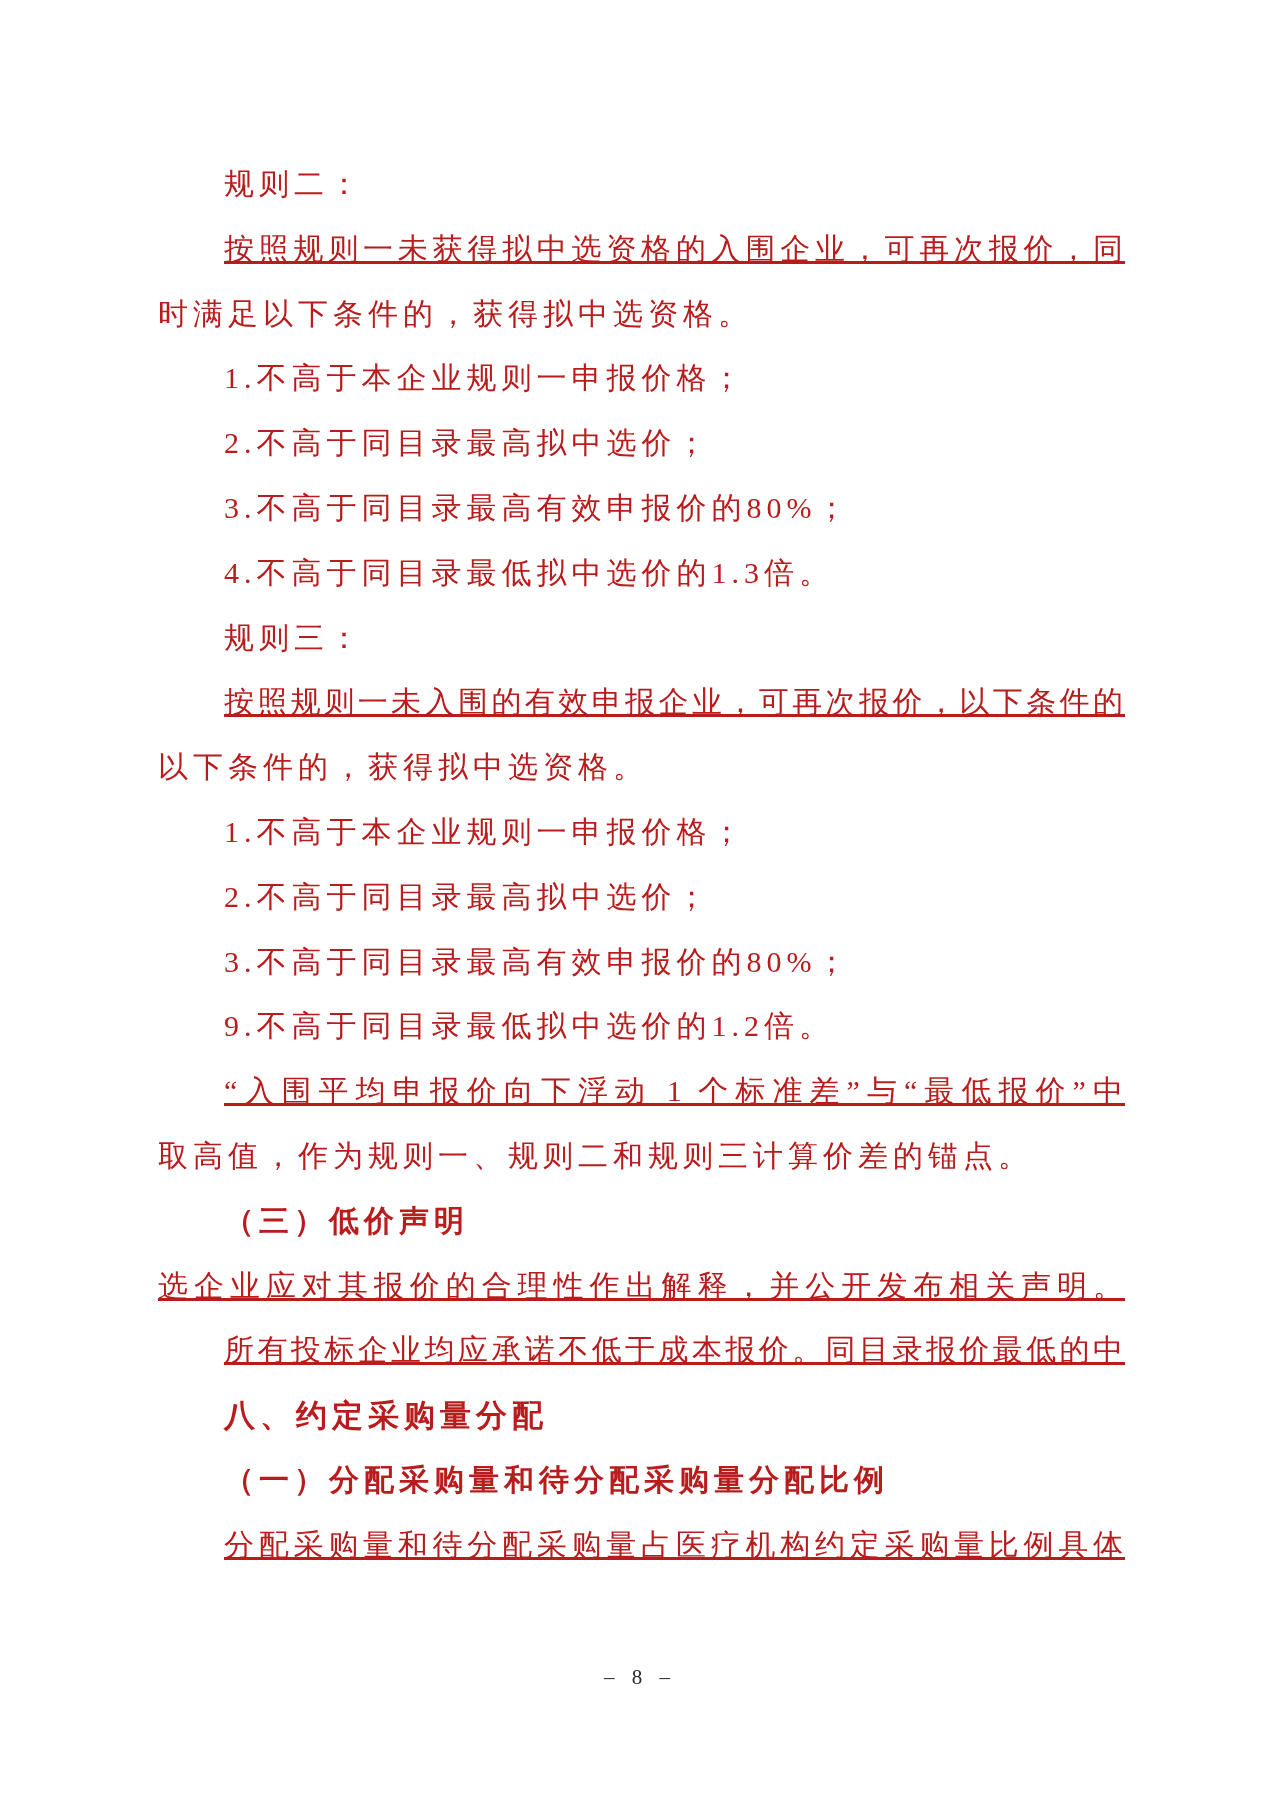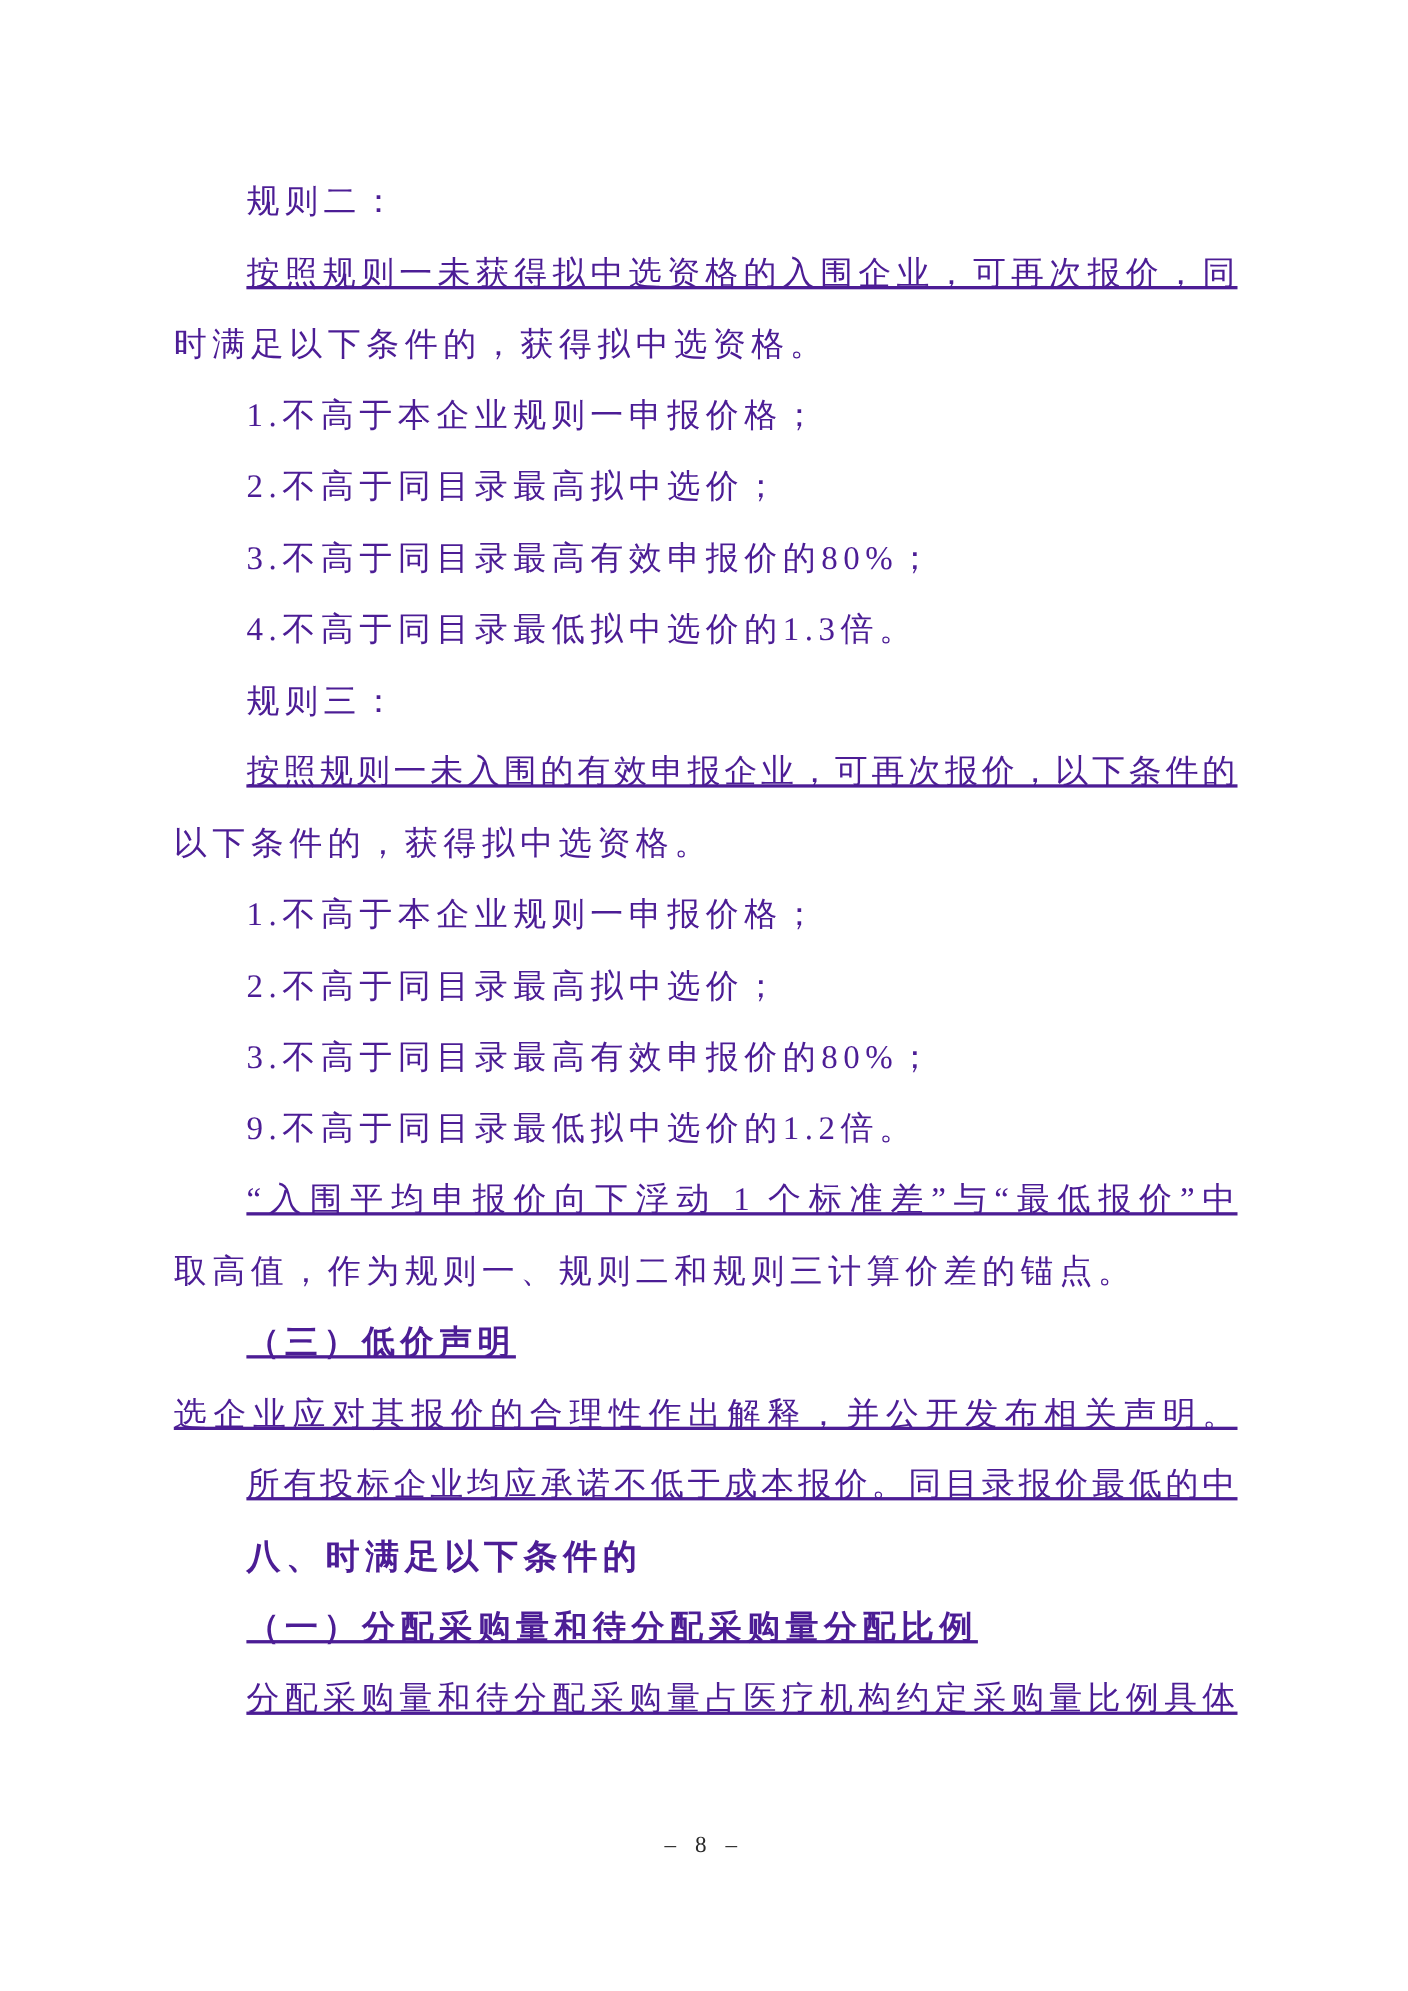--- a/index.html
+++ b/index.html
@@ -19,38 +19,37 @@
     left: 158px;
     top: 152px;
     width: 967px;
   }
   .ln {
     font-family: "Liberation Serif", serif;
     font-size: 30px;
     line-height: 64.8px;
     height: 64.8px;
     letter-spacing: 5px;
-    color: #4c1d95;
+    color: #b91c1c;
     white-space: nowrap;
     text-align: left;
   }
   .ind {
     padding-left: 66px;
   }
   .fill {
     white-space: normal;
     text-align: justify;
     text-align-last: justify;
     letter-spacing: 2px;
     text-decoration: underline;
   }
   .kai {
     font-family: "DejaVu Serif", serif;
     font-weight: bold;
-    text-decoration: underline;
   }
   .hei {
     font-family: "DejaVu Sans", "Liberation Sans", sans-serif;
     font-weight: bold;
     font-size: 31px;
   }
   .footer {
     position: absolute;
     left: 0;
     top: 1662px;
@@ -80,18 +79,18 @@
     <div class="ln">以下条件的，获得拟中选资格。</div>
     <div class="ln ind">1.不高于本企业规则一申报价格；</div>
     <div class="ln ind">2.不高于同目录最高拟中选价；</div>
     <div class="ln ind">3.不高于同目录最高有效申报价的80%；</div>
     <div class="ln ind">9.不高于同目录最低拟中选价的1.2倍。</div>
     <div class="ln ind fill">“入围平均申报价向下浮动 1 个标准差”与“最低报价”中</div>
     <div class="ln">取高值，作为规则一、规则二和规则三计算价差的锚点。</div>
     <div class="ln ind kai">（三）低价声明</div>
     <div class="ln fill">选企业应对其报价的合理性作出解释，并公开发布相关声明。</div>
     <div class="ln ind fill">所有投标企业均应承诺不低于成本报价。同目录报价最低的中</div>
-    <div class="ln ind hei">八、时满足以下条件的</div>
+    <div class="ln ind hei">八、约定采购量分配</div>
     <div class="ln ind kai">（一）分配采购量和待分配采购量分配比例</div>
     <div class="ln ind fill">分配采购量和待分配采购量占医疗机构约定采购量比例具体</div>
   </div>
   <div class="footer">– 8 –</div>
 </div>
 
 </body></html>

